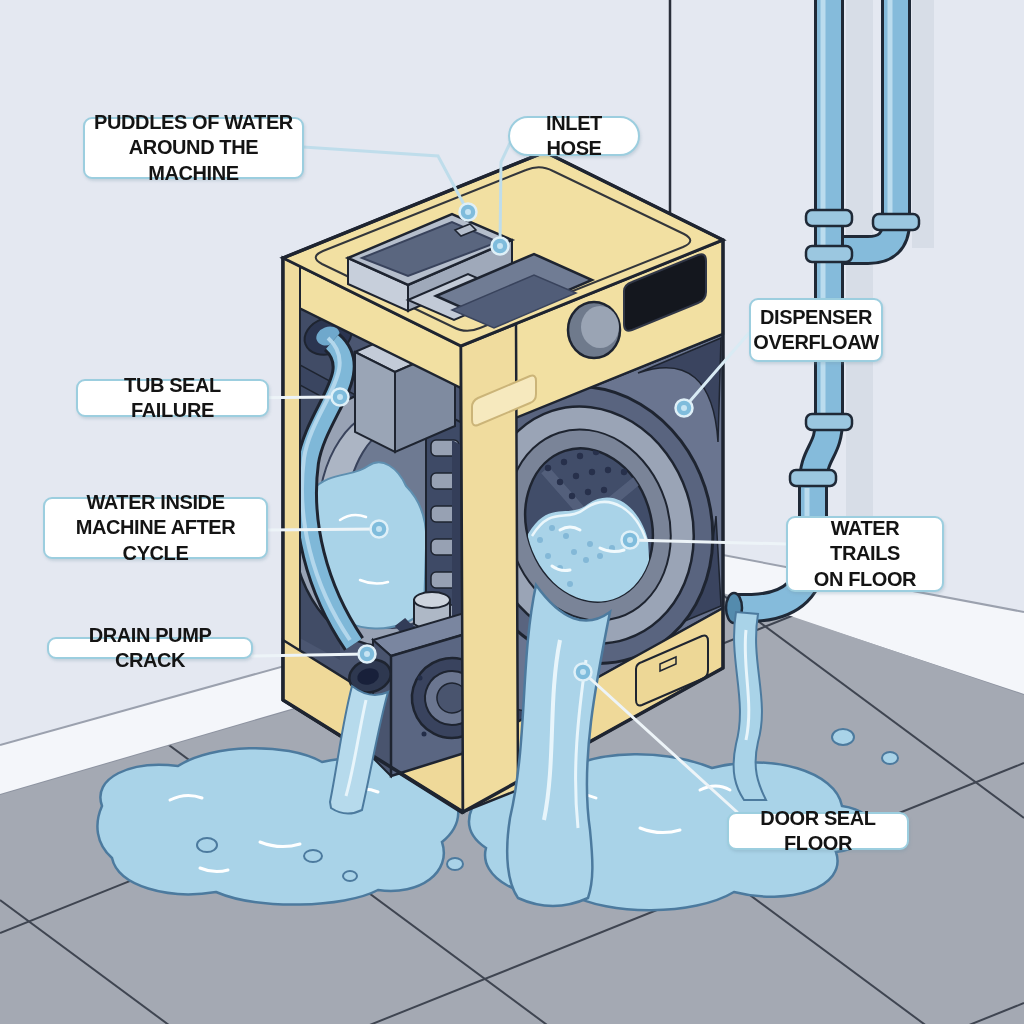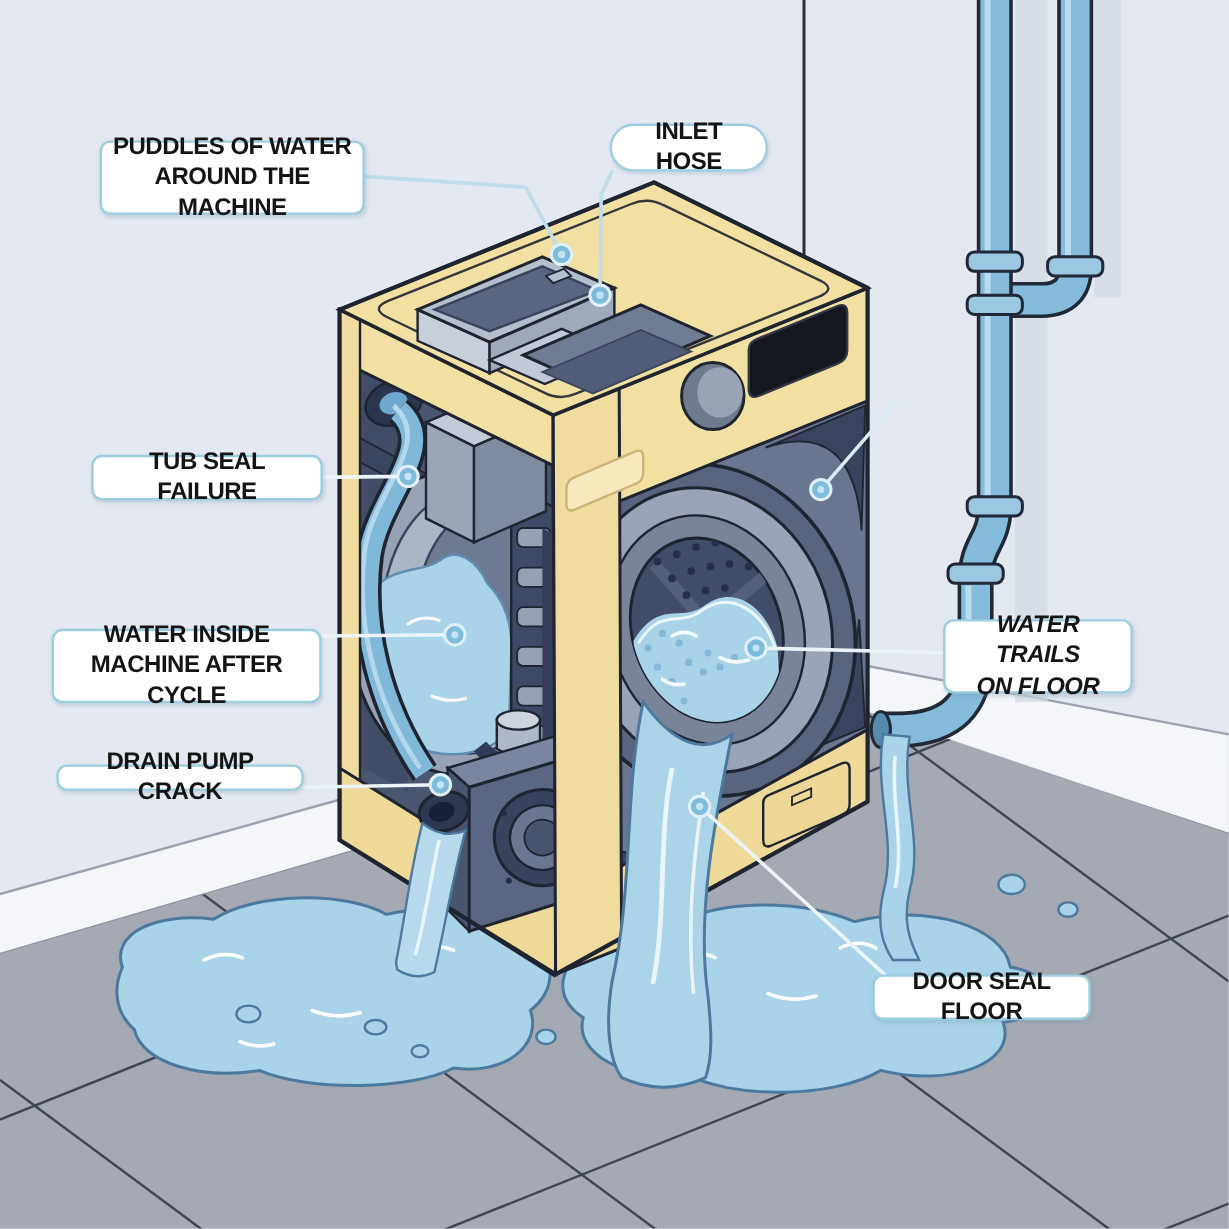--- a/index.html
+++ b/index.html
@@ -7,26 +7,26 @@
          font-family:"Liberation Sans",sans-serif;}
   #scene{position:absolute;left:0;top:0;width:1024px;height:1024px;display:block;}
   .label{position:absolute;background:#ffffff;
          border:2px solid var(--c-label-border,#9CCEDF);
          border-radius:9px;display:flex;align-items:center;justify-content:center;
          text-align:center;font-weight:700;font-size:20px;line-height:1.26;
          letter-spacing:-0.4px;color:#141414;white-space:pre-line;
          box-shadow:1px 2px 3px rgba(120,150,170,.28);box-sizing:border-box;
          padding:2px 8px;}
   #label-puddles  {left:83px;  top:117px; width:221px; height:62px;}
-  #label-inlet    {left:508px; top:103px; width:132px; height:40px;border-radius:20px;}
+  #label-inlet    {left:508px; top:116px; width:132px; height:40px;border-radius:20px;}
   #label-dispenser{left:749px; top:298px; width:134px; height:64px;}
   #label-tub      {left:45px;  top:379px; width:193px; height:38px;margin-left:31px;}
-  #label-inside   {left:43px;  top:524px; width:225px; height:62px;}
+  #label-inside   {left:43px;  top:497px; width:225px; height:62px;}
   #label-drain    {left:47px;  top:637px; width:206px; height:22px;}
-  #label-trails   {left:786px; top:516px; width:158px; height:62px;font-style:italic;}
+  #label-trails   {left:786px; top:516px; width:158px; height:76px;}
   #label-door     {left:727px; top:812px; width:182px; height:38px;}
 </style>
 </head>
 <body>
 
 <div id="stage">
 
 <svg id="scene" viewBox="0 0 1024 1024">
   <defs>
     <clipPath id="floorClip">
@@ -370,20 +370,22 @@
     <g>
           <circle cx="583" cy="672" r="8.5" fill="#7FBCDC" stroke="#DFF0F8" stroke-width="2.5"></circle>
           <circle cx="583" cy="672" r="3" fill="#C6E4F3"></circle>
         </g>
   </g>
 </svg>
 
 <div class="label" id="label-puddles">PUDDLES OF WATER
 AROUND THE MACHINE</div>
 <div class="label" id="label-inlet">INLET HOSE</div>
+<div class="label" id="label-dispenser">DISPENSER
+OVERFLOAW</div>
 <div class="label" id="label-tub">TUB SEAL FAILURE</div>
 <div class="label" id="label-inside">WATER INSIDE
 MACHINE AFTER CYCLE</div>
 <div class="label" id="label-drain">DRAIN PUMP CRACK</div>
 <div class="label" id="label-trails">WATER TRAILS
 ON FLOOR</div>
 <div class="label" id="label-door">DOOR SEAL FLOOR</div>
 
 </div>
 

